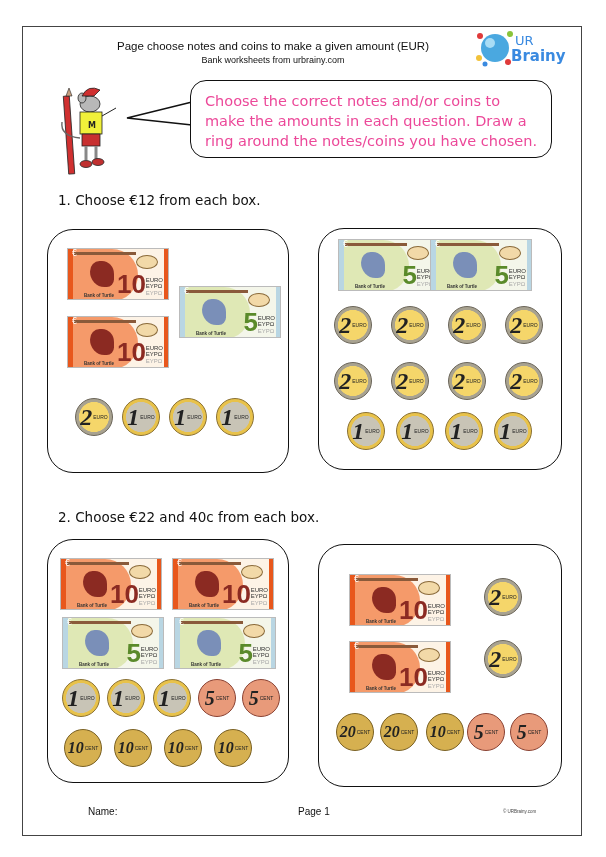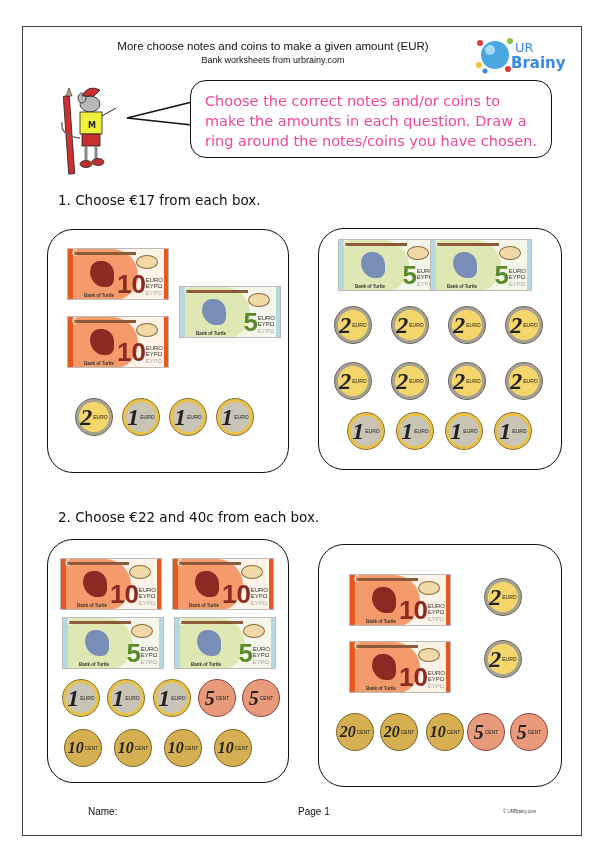--- a/index.html
+++ b/index.html
@@ -3,21 +3,21 @@
 <meta charset="utf-8">
 <style>
   html,body{margin:0;padding:0;background:#fff;}
   body{width:606px;height:857px;position:relative;overflow:hidden;font-family:"DejaVu Sans",sans-serif;color:#111;}
   .page{position:absolute;left:22px;top:26px;width:560px;height:810px;border:1px solid #444;box-sizing:border-box;}
   .abs{position:absolute;}
   .title{left:0;width:606px;top:40px;text-align:center;font-family:"Liberation Sans",sans-serif;font-size:11.5px;}
   .title span{margin-left:-60px;}
   .subtitle{left:0;width:606px;top:55px;text-align:center;font-family:"Liberation Sans",sans-serif;font-size:9px;}
   .subtitle span{margin-left:-60px;}
-  .logo{left:475px;top:35px;width:100px;height:40px;text-align:right;}
+  .logo{left:475px;top:28px;width:100px;height:40px;text-align:right;}
   .bubble{left:190px;top:80px;width:362px;height:78px;border:1.5px solid #111;border-radius:16px;box-sizing:border-box;background:#fff;}
   .bubble-text{position:absolute;left:14px;top:10px;right:10px;font-family:"DejaVu Sans",sans-serif;font-size:14.5px;line-height:20px;color:#ec4899;}
   .q{font-family:"DejaVu Sans",sans-serif;font-size:13.5px;left:58px;}
   .box{border:1.5px solid #111;border-radius:26px;box-sizing:border-box;background:#fff;}
   .note{position:absolute;width:102px;height:52px;border:1px solid #bbb;box-sizing:border-box;overflow:hidden;}
   .note.n10{background:#fdf3e6;}
   .note.n5{background:#f4f6ea;}
   .note .bg{position:absolute;left:0;top:0;width:70px;height:52px;border-radius:0 40px 40px 0;}
   .note.n10 .bg{background:#f59a6a;}
   .note.n5 .bg{background:#dfe8b5;}
@@ -45,21 +45,21 @@
   .coin.c5{background:radial-gradient(circle,#e89a7a 0 72%,#c86a4a 74% 100%);border:1px solid #8a4030;font-size:20px;color:#222;}
   .coin .small{font-family:"Liberation Sans",sans-serif;font-style:normal;font-weight:normal;font-size:5px;margin-left:1px;}
   .footer{font-family:"Liberation Sans",sans-serif;font-size:10px;top:806px;}
   .copy{font-size:4.5px;top:809px;left:503px;color:#444;font-family:"Liberation Sans",sans-serif;}
 </style>
 </head>
 <body>
 
 <div class="page"></div>
 
-<div class="abs title"><span>More choose notes and coins to make a given amount (EUR)</span></div>
+<div class="abs title"><span>Page choose notes and coins to make a given amount (EUR)</span></div>
 <div class="abs subtitle"><span>Bank worksheets from urbrainy.com</span></div>
 
 <div class="abs logo">
   <svg width="100" height="40" viewBox="0 0 100 40">
     <circle cx="20" cy="20" r="14" fill="#4aa8e0"></circle>
     <circle cx="15" cy="15" r="5" fill="#a8dcf5"></circle>
     <circle cx="5" cy="8" r="3" fill="#e03a3a"></circle>
     <circle cx="35" cy="6" r="3" fill="#8ac43a"></circle>
     <circle cx="4" cy="30" r="3" fill="#f2c23a"></circle>
     <circle cx="33" cy="34" r="3" fill="#e03a3a"></circle>
@@ -88,21 +88,21 @@
   </svg>
 </div>
 
 <svg class="abs" style="left:125px;top:100px;" width="70" height="30">
   <polyline points="67,2 2,18 67,25" fill="#fff" stroke="#111" stroke-width="1.5"></polyline>
 </svg>
 <div class="abs bubble">
   <div class="bubble-text">Choose the correct notes and/or coins to make the amounts in each question. Draw a ring around the notes/coins you have chosen.</div>
 </div>
 
-<div class="abs q" style="top:192px;">1. Choose €17 from each box.</div>
+<div class="abs q" style="top:192px;">1. Choose €12 from each box.</div>
 <div class="abs q" style="top:509px;">2. Choose €22 and 40c from each box.</div>
 
 <div class="abs box" style="left:47px;top:229px;width:242px;height:244px;"></div>
 <div class="abs box" style="left:318px;top:228px;width:244px;height:242px;"></div>
 <div class="abs box" style="left:47px;top:539px;width:242px;height:244px;"></div>
 <div class="abs box" style="left:318px;top:544px;width:244px;height:243px;"></div>
 
 <div id="items">
     <div class="note n10" style="left: 67px; top: 248px;">
       <div class="bg"></div>

